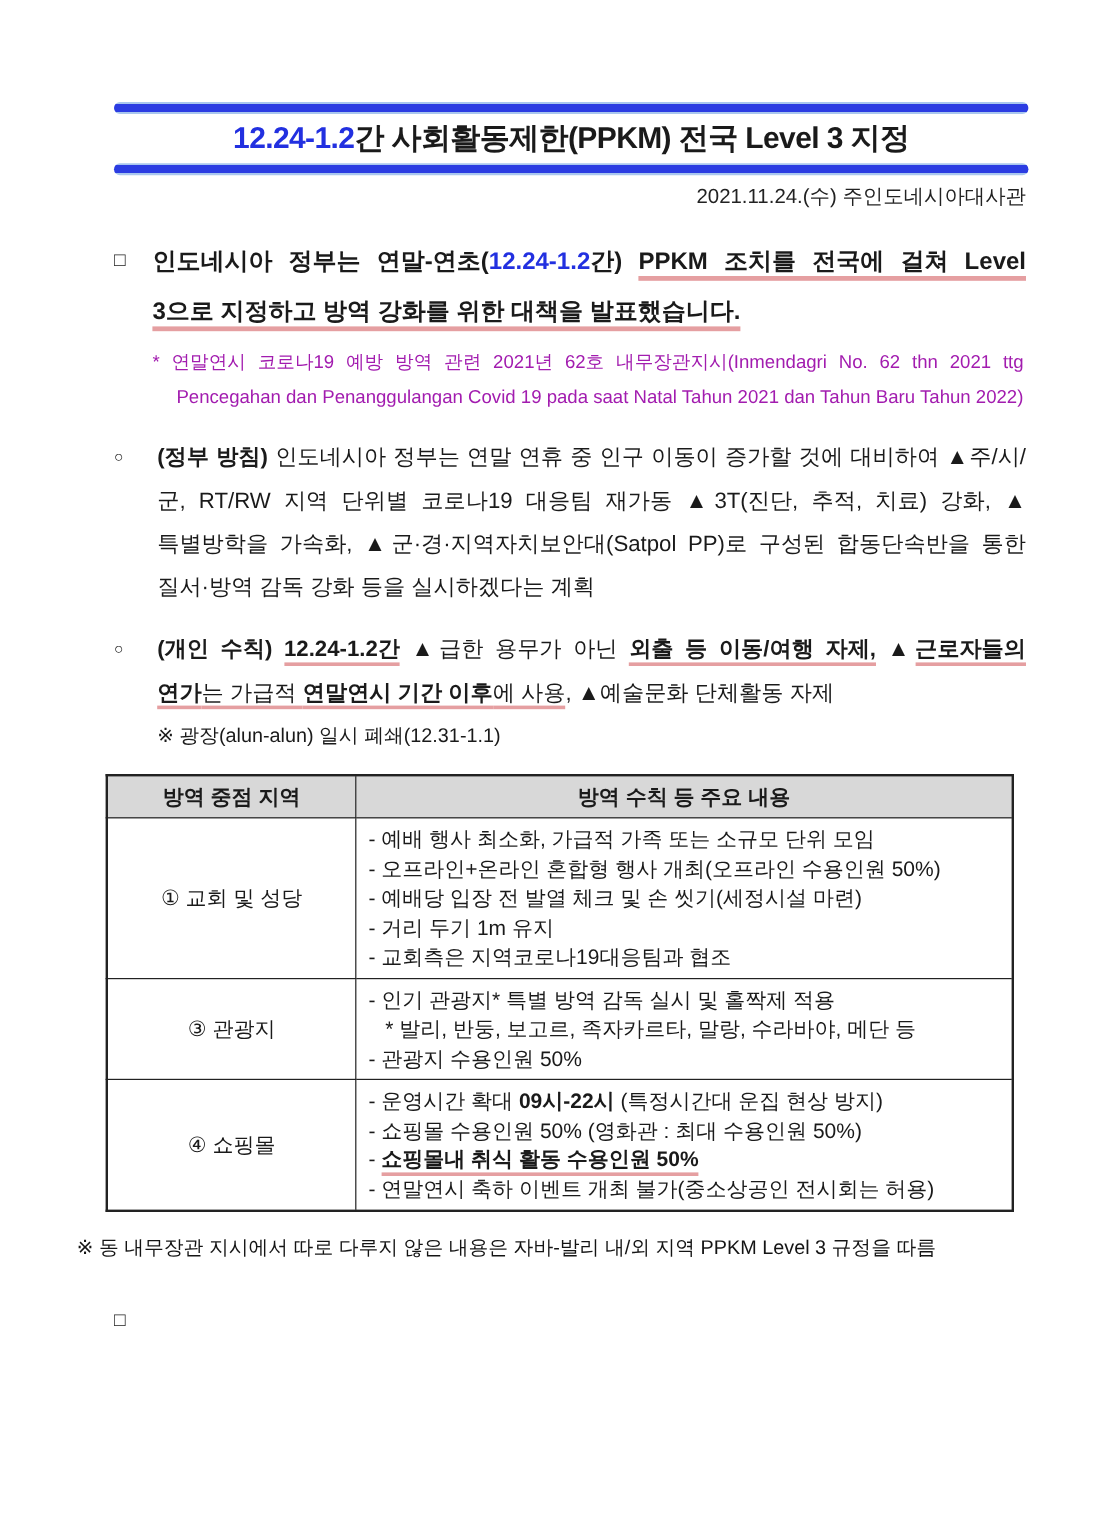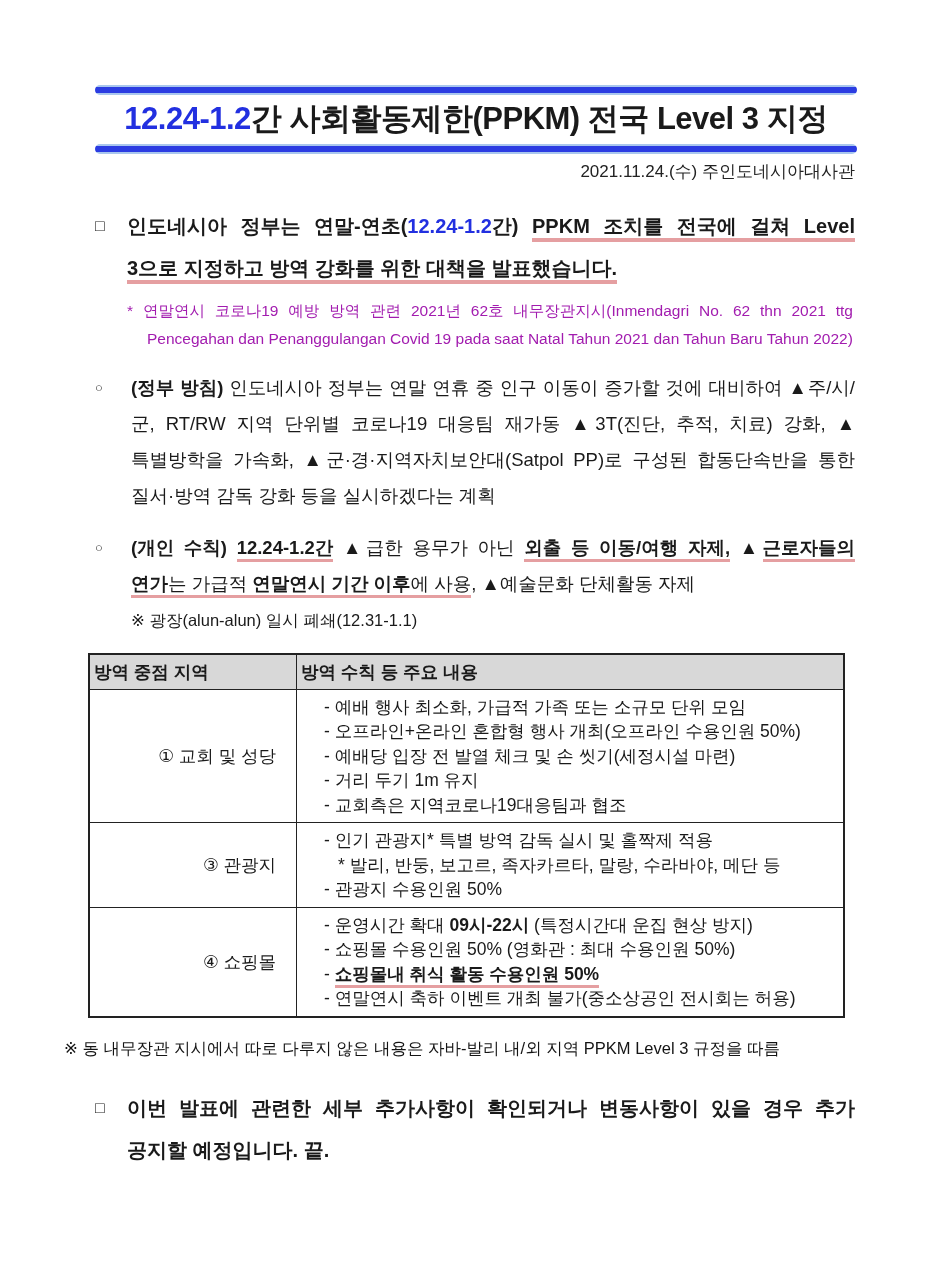--- a/index.html
+++ b/index.html
@@ -20,21 +20,21 @@
   .bar {
     height: 10px;
     border-radius: 5px;
     background: linear-gradient(to bottom,
       #a9c7ee 0%, #a9c7ee 18%,
       #2b3ce2 18%, #2b3ce2 82%,
       #a9c7ee 82%, #a9c7ee 100%);
   }
   h1.title {
     margin: 5px 0;
-    font-size: 31px;
+    font-size: 25px;
     font-weight: bold;
     letter-spacing: -0.5px;
     text-align: center;
     line-height: 1.25;
     white-space: nowrap;
   }
   .blue { color: #2230e0; }
   .date-line {
     margin: 6px 78px 0 0;
     text-align: right;
@@ -82,25 +82,25 @@
     width: 757px;
     border-collapse: collapse;
     border: 2px solid #222222;
     font-size: 17.5px;
   }
   .rules-table th, .rules-table td { border: 1.5px solid #222222; }
   .rules-table th {
     background: #d8d8d8;
     font-weight: bold;
     padding: 5px 4px;
-    text-align: left;
+    text-align: center;
   }
   .rules-table th.col-area { width: 198px; }
-  .rules-table td.area { text-align: right; vertical-align: middle; padding: 20px; }
-  .rules-table td.rules { padding: 5px 27px; vertical-align: middle; }
+  .rules-table td.area { text-align: center; vertical-align: middle; padding: 20px; }
+  .rules-table td.rules { padding: 5px 10px; vertical-align: middle; }
   .rline { line-height: 1.4; text-align: justify; word-break: keep-all; }
   .rline.sub { padding-left: 14px; }
 
   
   .closing-note { margin: 18px 40px 0 64px; word-break: keep-all; }
   .cn1 { font-size: 16.5px; line-height: 1.55; color: #141414; }
   .cn2 { margin-left: 22px; font-size: 15.5px; line-height: 1.6; color: #4343cc; }
 
   .closing { margin-top: 26px; }
 
@@ -170,21 +170,21 @@
         </td>
       </tr>
     </tbody>
   </table>
 
   <section class="closing-note">
     <div class="cn1">※ 동 내무장관 지시에서 따로 다루지 않은 내용은 자바-발리 내/외 지역 PPKM Level 3 규정을 따름</div>
   </section>
 
   <section class="para lead closing">
-    <span class="marker sq">□</span><span>이번 발표에 관련한 세부 추가사항이 확인되거나 변동사항이 있을 경우 추가 공지할 예정입니다.  끝.</span>
+    <span class="marker sq">□</span>
   </section>
 
   <footer class="page-footer">
     <div></div>
 
   </footer>
 
 </div>
 
 </body></html>

